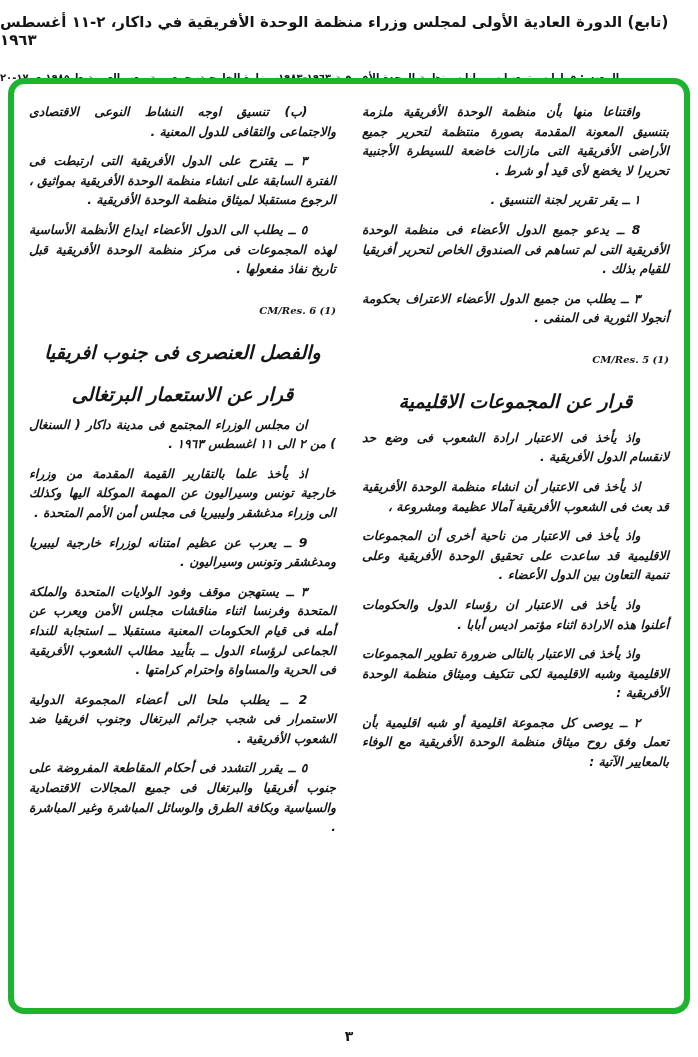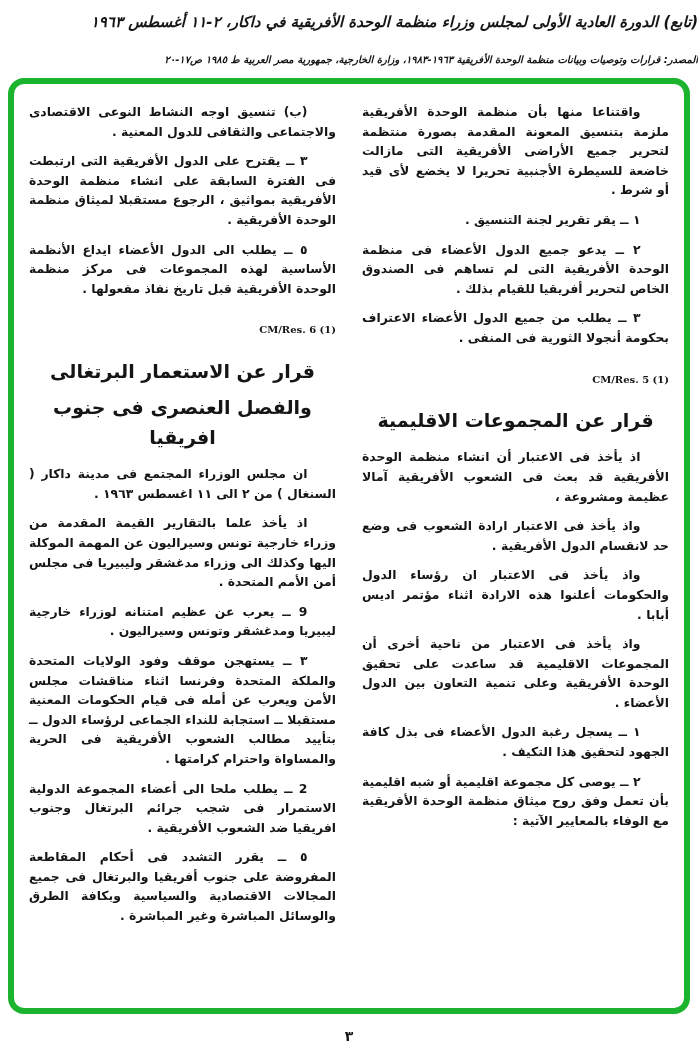--- a/index.html
+++ b/index.html
@@ -5,21 +5,21 @@
   html, body { margin:0; padding:0; }
   body {
     width:698px; height:1057px;
     background:#ffffff;
     font-family:"DejaVu Sans", sans-serif;
     color:#151515;
     position:relative;
     overflow:hidden;
   }
   
-  .page-header { direction:rtl; text-align:right; padding-top:13px;font-style:italic; }
+  .page-header { direction:rtl; text-align:left; padding-top:13px; }
   .hdr-line1 { font-size:15px; font-weight:bold; letter-spacing:0; }
   .hdr-line2 { font-size:10px; font-weight:bold; margin-top:23px; }
 
   
   .frame {
     position:absolute;
     left:8px; top:78px;
     width:682px; height:936px;
     box-sizing:border-box;
     border:6px solid #1cb32e;
@@ -37,20 +37,21 @@
   .col { flex:1 1 0; min-width:0; direction:rtl; }
 
   
   .para {
     font-size:12.4px;
     font-weight:bold;
     line-height:1.58;
     text-align:justify;
     text-indent:2.3em;
     margin:0 0 10px 0;
+    font-style:italic;
   }
   .res-label {
     direction:ltr;
     text-align:right;
     font-family:"DejaVu Serif", serif;
     font-size:10px;
     font-weight:bold;
     text-indent:0;
     margin:24px 0 18px 0;
   }
@@ -80,40 +81,40 @@
   <div class="hdr-line1">(تابع)  الدورة العادية الأولى لمجلس وزراء منظمة الوحدة الأفريقية في داكار، ٢-١١ أغسطس ١٩٦٣</div>
   <div class="hdr-line2">المصدر: قرارات وتوصيات وبيانات منظمة الوحدة الأفريقية ١٩٦٣-١٩٨٣، وزارة الخارجية، جمهورية مصر العربية ط ١٩٨٥ ص١٧-٢٠</div>
 </div>
 
 <div class="frame">
   <div class="columns">
 
     <div class="col">
       <p class="para">واقتناعا منها بأن منظمة الوحدة الأفريقية ملزمة بتنسيق المعونة المقدمة بصورة منتظمة لتحرير جميع الأراضى الأفريقية التى مازالت خاضعة للسيطرة الأجنبية تحريرا لا يخضع لأى قيد أو شرط .</p>
       <p class="para">١ ــ يقر تقرير لجنة التنسيق .</p>
-      <p class="para">٢ ــ يدعو جميع الدول الأعضاء فى منظمة الوحدة الأفريقية التى لم تساهم فى الصندوق الخاص لتحرير أفريقيا للقيام بذلك .</p>
+      <p class="para">8 ــ يدعو جميع الدول الأعضاء فى منظمة الوحدة الأفريقية التى لم تساهم فى الصندوق الخاص لتحرير أفريقيا للقيام بذلك .</p>
       <p class="para">٣ ــ يطلب من جميع الدول الأعضاء الاعتراف بحكومة أنجولا الثورية فى المنفى .</p>
       <p class="para res-label">CM/Res. 5 (1)</p>
       <p class="para heading">قرار عن المجموعات الاقليمية</p>
+      <p class="para">واذ يأخذ فى الاعتبار ارادة الشعوب فى وضع حد لانقسام الدول الأفريقية .</p>
       <p class="para">اذ يأخذ فى الاعتبار أن انشاء منظمة الوحدة الأفريقية قد بعث فى الشعوب الأفريقية آمالا عظيمة ومشروعة ،</p>
-      <p class="para">واذ يأخذ فى الاعتبار ارادة الشعوب فى وضع حد لانقسام الدول الأفريقية .</p>
+      <p class="para">واذ يأخذ فى الاعتبار من ناحية أخرى أن المجموعات الاقليمية قد ساعدت على تحقيق الوحدة الأفريقية وعلى تنمية التعاون بين الدول الأعضاء .</p>
       <p class="para">واذ يأخذ فى الاعتبار ان رؤساء الدول والحكومات أعلنوا هذه الارادة اثناء مؤتمر اديس أبابا .</p>
-      <p class="para">واذ يأخذ فى الاعتبار من ناحية أخرى أن المجموعات الاقليمية قد ساعدت على تحقيق الوحدة الأفريقية وعلى تنمية التعاون بين الدول الأعضاء .</p>
-      <p class="para">١ ــ يسجل رغبة الدول الأعضاء فى بذل كافة الجهود لتحقيق هذا التكيف .</p>
+      <p class="para">واذ يأخذ فى الاعتبار بالتالى ضرورة تطوير المجموعات الاقليمية وشبه الاقليمية لكى تتكيف وميثاق منظمة الوحدة الأفريقية :</p>
       <p class="para">٢ ــ يوصى كل مجموعة اقليمية أو شبه اقليمية بأن تعمل وفق روح ميثاق منظمة الوحدة الأفريقية مع الوفاء بالمعايير الآتية :</p>
 
     </div>
 
     <div class="col">
       <p class="para">(ب) تنسيق اوجه النشاط النوعى الاقتصادى والاجتماعى والثقافى للدول المعنية .</p>
       <p class="para">٣ ــ يقترح على الدول الأفريقية التى ارتبطت فى الفترة السابقة على انشاء منظمة الوحدة الأفريقية بمواثيق ، الرجوع مستقبلا لميثاق منظمة الوحدة الأفريقية .</p>
       <p class="para">٥ ــ يطلب الى الدول الأعضاء ايداع الأنظمة الأساسية لهذه المجموعات فى مركز منظمة الوحدة الأفريقية قبل تاريخ نفاذ مفعولها .</p>
       <p class="para res-label">CM/Res. 6 (1)</p>
+      <p class="para heading">والفصل العنصرى فى جنوب افريقيا</p>
       <p class="para heading tight">قرار عن الاستعمار البرتغالى</p>
-      <p class="para heading">والفصل العنصرى فى جنوب افريقيا</p>
       <p class="para">ان مجلس الوزراء المجتمع فى مدينة داكار ( السنغال ) من ٢ الى ١١ اغسطس ١٩٦٣ .</p>
       <p class="para">اذ يأخذ علما بالتقارير القيمة المقدمة من وزراء خارجية تونس وسيراليون عن المهمة الموكلة اليها وكذلك الى وزراء مدغشقر وليبيريا فى مجلس أمن الأمم المتحدة .</p>
       <p class="para">9 ــ يعرب عن عظيم امتنانه لوزراء خارجية ليبيريا ومدغشقر وتونس وسيراليون .</p>
       <p class="para">٣ ــ يستهجن موقف وفود الولايات المتحدة والملكة المتحدة وفرنسا اثناء مناقشات مجلس الأمن ويعرب عن أمله فى قيام الحكومات المعنية مستقبلا ــ استجابة للنداء الجماعى لرؤساء الدول ــ بتأييد مطالب الشعوب الأفريقية فى الحرية والمساواة واحترام كرامتها .</p>
       <p class="para">2 ــ يطلب ملحا الى أعضاء المجموعة الدولية الاستمرار فى شجب جرائم البرتغال وجنوب افريقيا ضد الشعوب الأفريقية .</p>
       <p class="para">٥ ــ يقرر التشدد فى أحكام المقاطعة المفروضة على جنوب أفريقيا والبرتغال فى جميع المجالات الاقتصادية والسياسية وبكافة الطرق والوسائل المباشرة وغير المباشرة .</p>
     </div>
 
   </div>
 </div>

